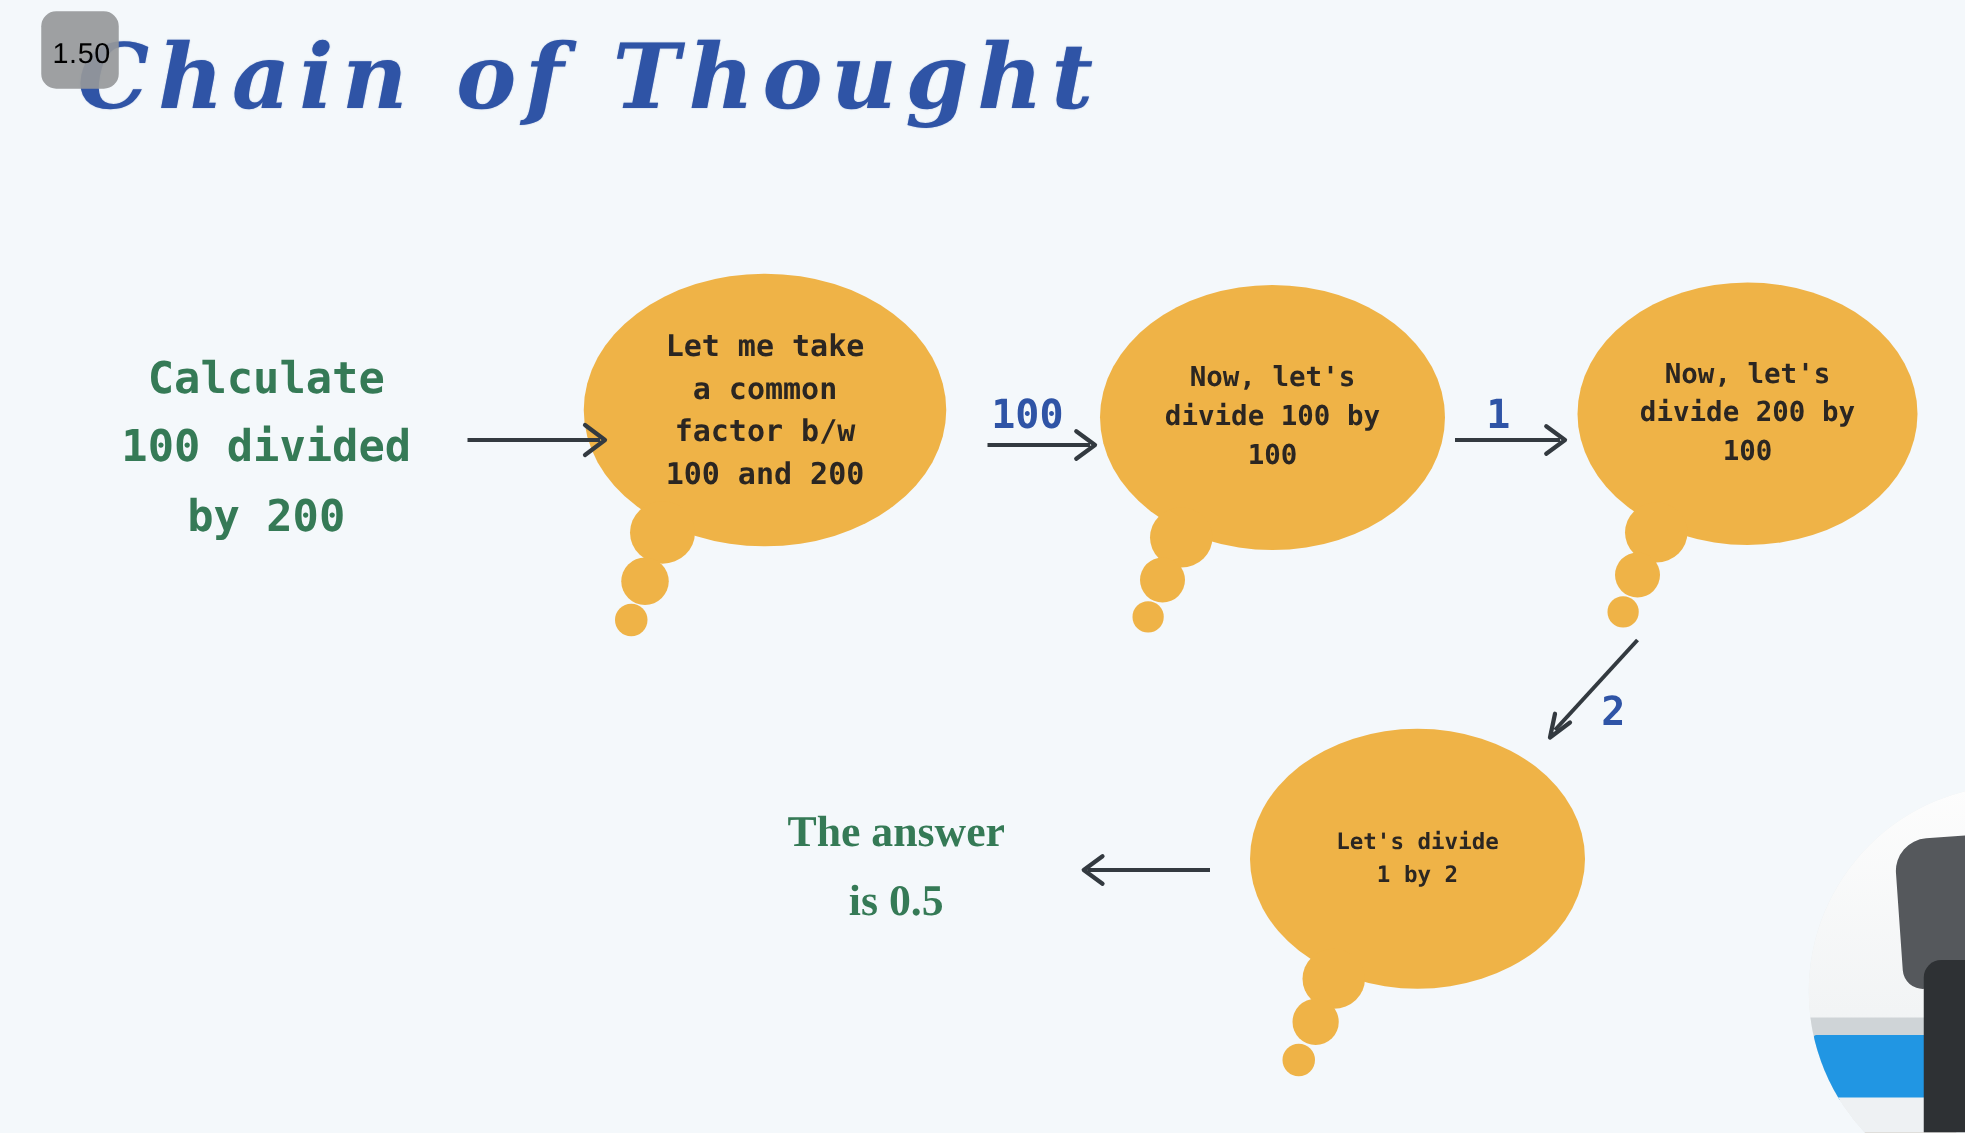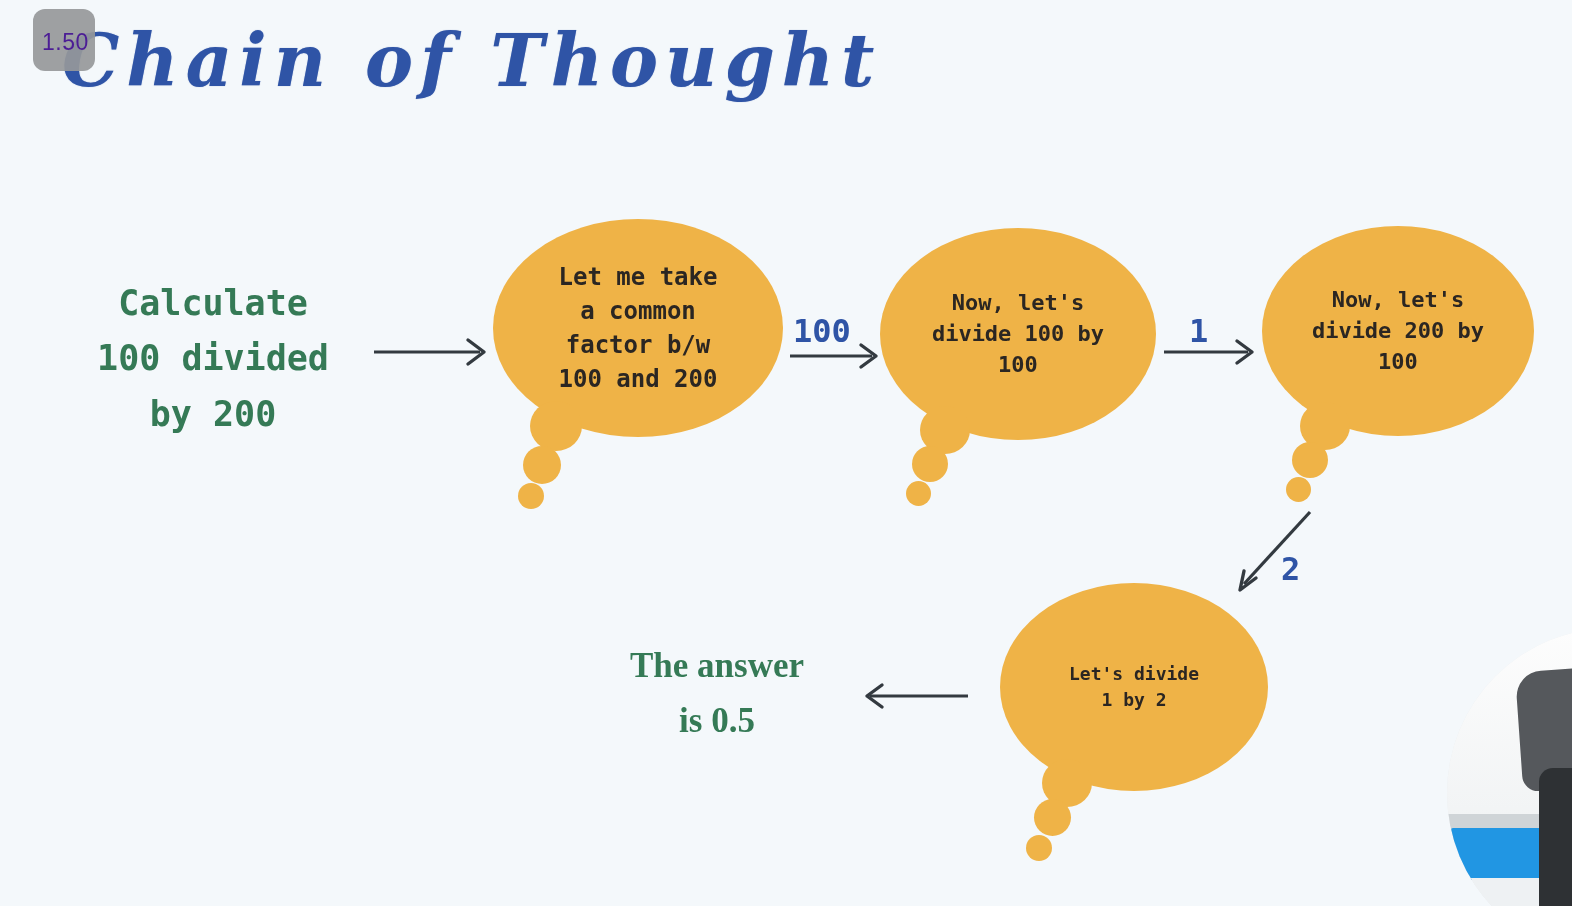--- a/index.html
+++ b/index.html
@@ -24,21 +24,21 @@
 
   
   #speed-badge {
     position: absolute;
     left: 33px;
     top: 9px;
     width: 62px;
     height: 62px;
     background: rgba(150,152,154,0.92);
     border-radius: 12px;
-    color: #4c1d95;
+    color: #000000;
     font-family: "Liberation Sans", sans-serif;
     font-size: 23px;
     line-height: 1;
     display: flex;
     align-items: flex-start;
     justify-content: flex-start;
     padding: 22px 0 0 9px;
     box-sizing: border-box;
     z-index: 40;
     letter-spacing: 0.5px;
@@ -114,21 +114,21 @@
     z-index: 2;
   }
   .tail-dot {
     position: absolute;
     background: #efb347;
     border-radius: 50%;
     z-index: 1;
   }
 
   
-  #bubble-1 { left: 493px; top: 219px; width: 290px; height: 218px; }
+  #bubble-1 { left: 467px; top: 219px; width: 290px; height: 218px; }
   #bubble-1 .bubble-text { font-size: 24px; }
   #bubble-1 .tail-a { left: 37px;  top: 182px; width: 52px; height: 50px; }
   #bubble-1 .tail-b { left: 30px;  top: 227px; width: 38px; height: 38px; }
   #bubble-1 .tail-c { left: 25px;  top: 264px; width: 26px; height: 26px; }
 
   
   #bubble-2 { left: 880px; top: 228px; width: 276px; height: 212px; }
   #bubble-2 .tail-a { left: 40px;  top: 178px; width: 50px; height: 48px; }
   #bubble-2 .tail-b { left: 32px;  top: 218px; width: 36px; height: 36px; }
   #bubble-2 .tail-c { left: 26px;  top: 253px; width: 25px; height: 25px; }

